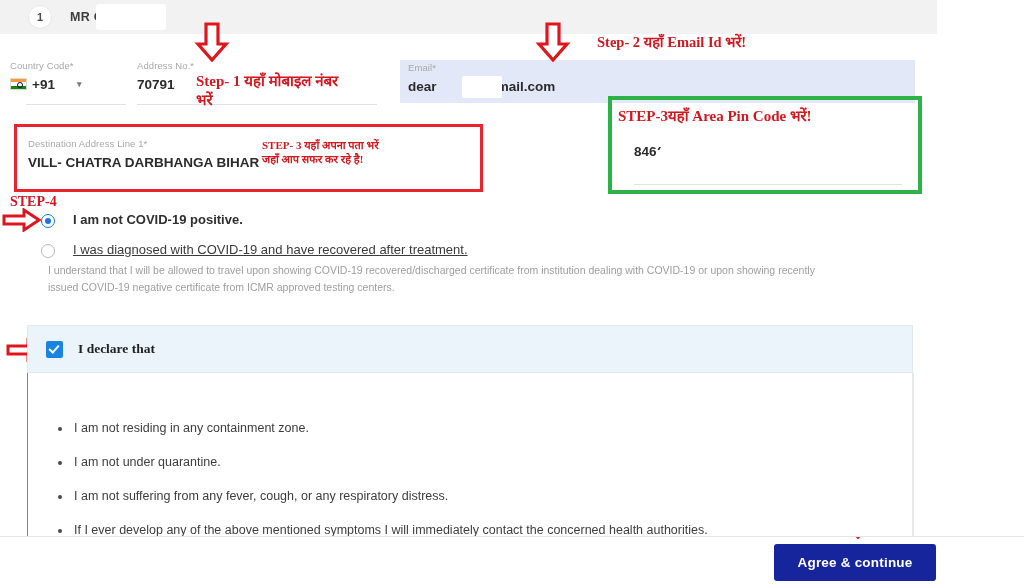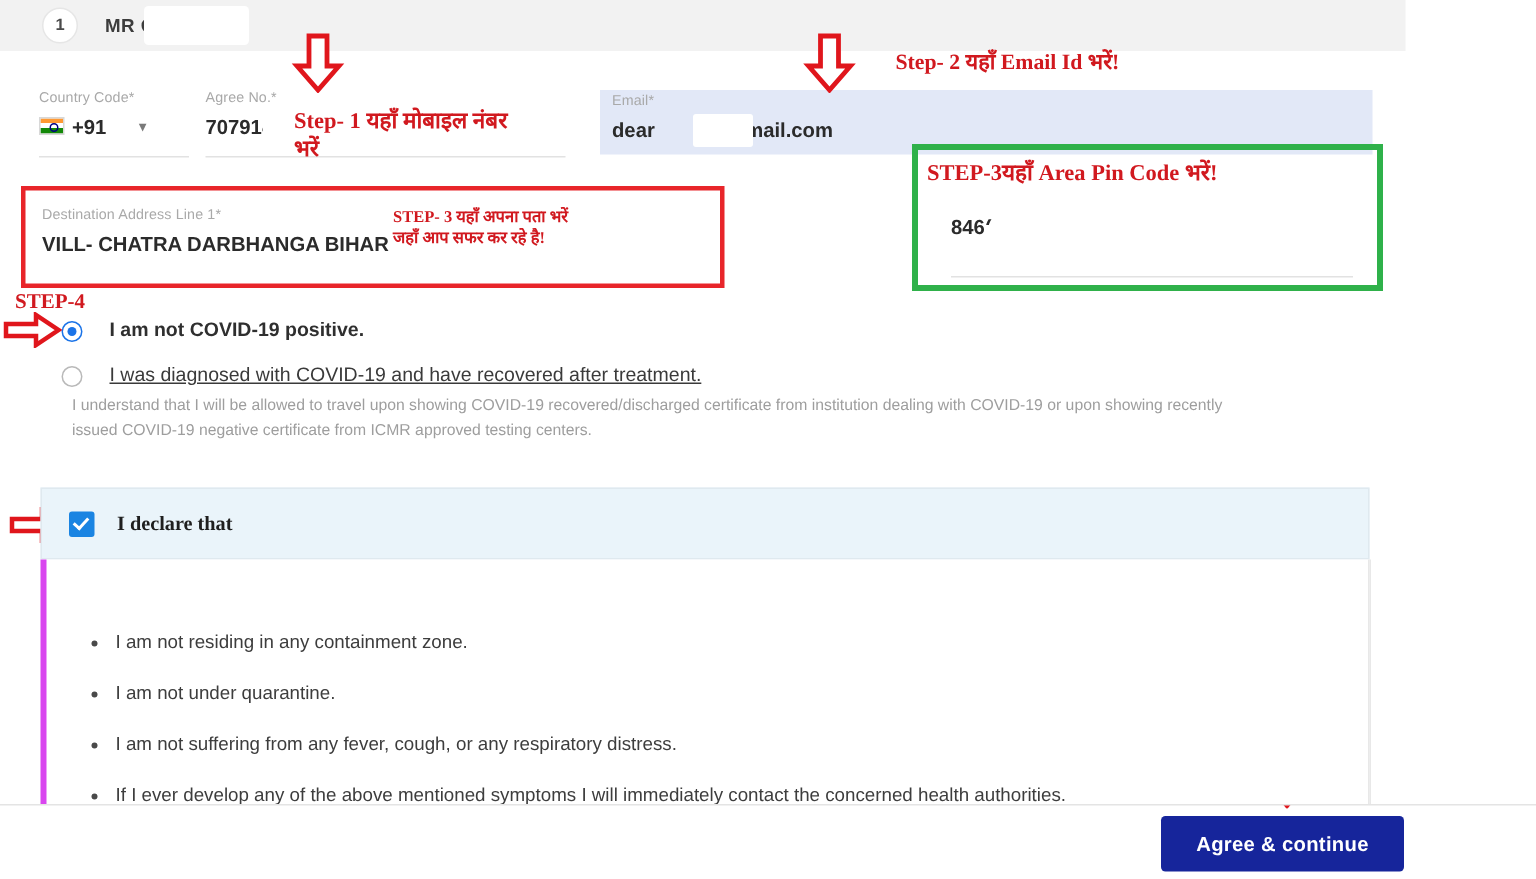--- a/index.html
+++ b/index.html
@@ -123,21 +123,21 @@
   .chk:after{
     content:"";position:absolute;left:5px;top:2.5px;width:4px;height:8px;
     border:solid #fff;border-width:0 2px 2px 0;transform:rotate(42deg);
   }
   .declare-txt{
     margin-left:15px;font-size:13.5px;font-weight:bold;color:#1f1f1f;
     font-family:"Liberation Serif", serif;
   }
   .declare-body{
     position:absolute;left:27px;top:373px;width:886px;height:163px;
-    border-left:4px solid #d946ef;border-right:1px solid #e8e8e8;
+    border-left:1px solid #d946ef;border-right:1px solid #e8e8e8;
     box-sizing:border-box;background:#fff;overflow:hidden;
   }
   .bullets{
     margin:0;padding:0;list-style:none;position:absolute;left:30px;top:48px;
   }
   .bullets li{
     font-size:12.5px;color:#3d3d3d;margin-bottom:20px;position:relative;
     padding-left:16px;white-space:nowrap;
   }
   .bullets li:before{
@@ -166,30 +166,30 @@
 <div class="page">
 
   <div class="pax-header">
     <div class="pax-num">1</div>
     <div class="pax-name">MR GURUD</div>
     <div class="redact redact-name"></div>
   </div>
 
   <div class="email-hl"></div>
 
-  <div class="fld" style="left:26px;top:60px;width:100px;">
+  <div class="fld" style="left:10px;top:60px;width:100px;">
     <div class="fld-label">Country Code*</div>
     <div class="fld-value">
       <span class="flag"></span><span>+91</span><span class="caret">▾</span>
     </div>
   </div>
   <div class="fld-underline" style="left:26px;top:104px;width:100px;"></div>
 
   <div class="fld" style="left:137px;top:60px;width:240px;">
-    <div class="fld-label">Agree No.*</div>
+    <div class="fld-label">Address No.*</div>
     <div class="fld-value">707914</div>
   </div>
   <div class="redact redact-mobile"></div>
   <div class="fld-underline" style="left:137px;top:104px;width:240px;"></div>
 
   <div class="fld" style="left:408px;top:62px;width:300px;">
     <div class="fld-label">Email*</div>
     <div class="fld-value">
       <span>dear</span><span style="display:inline-block;width:52px;"></span><span>gmail.com</span>
     </div>

